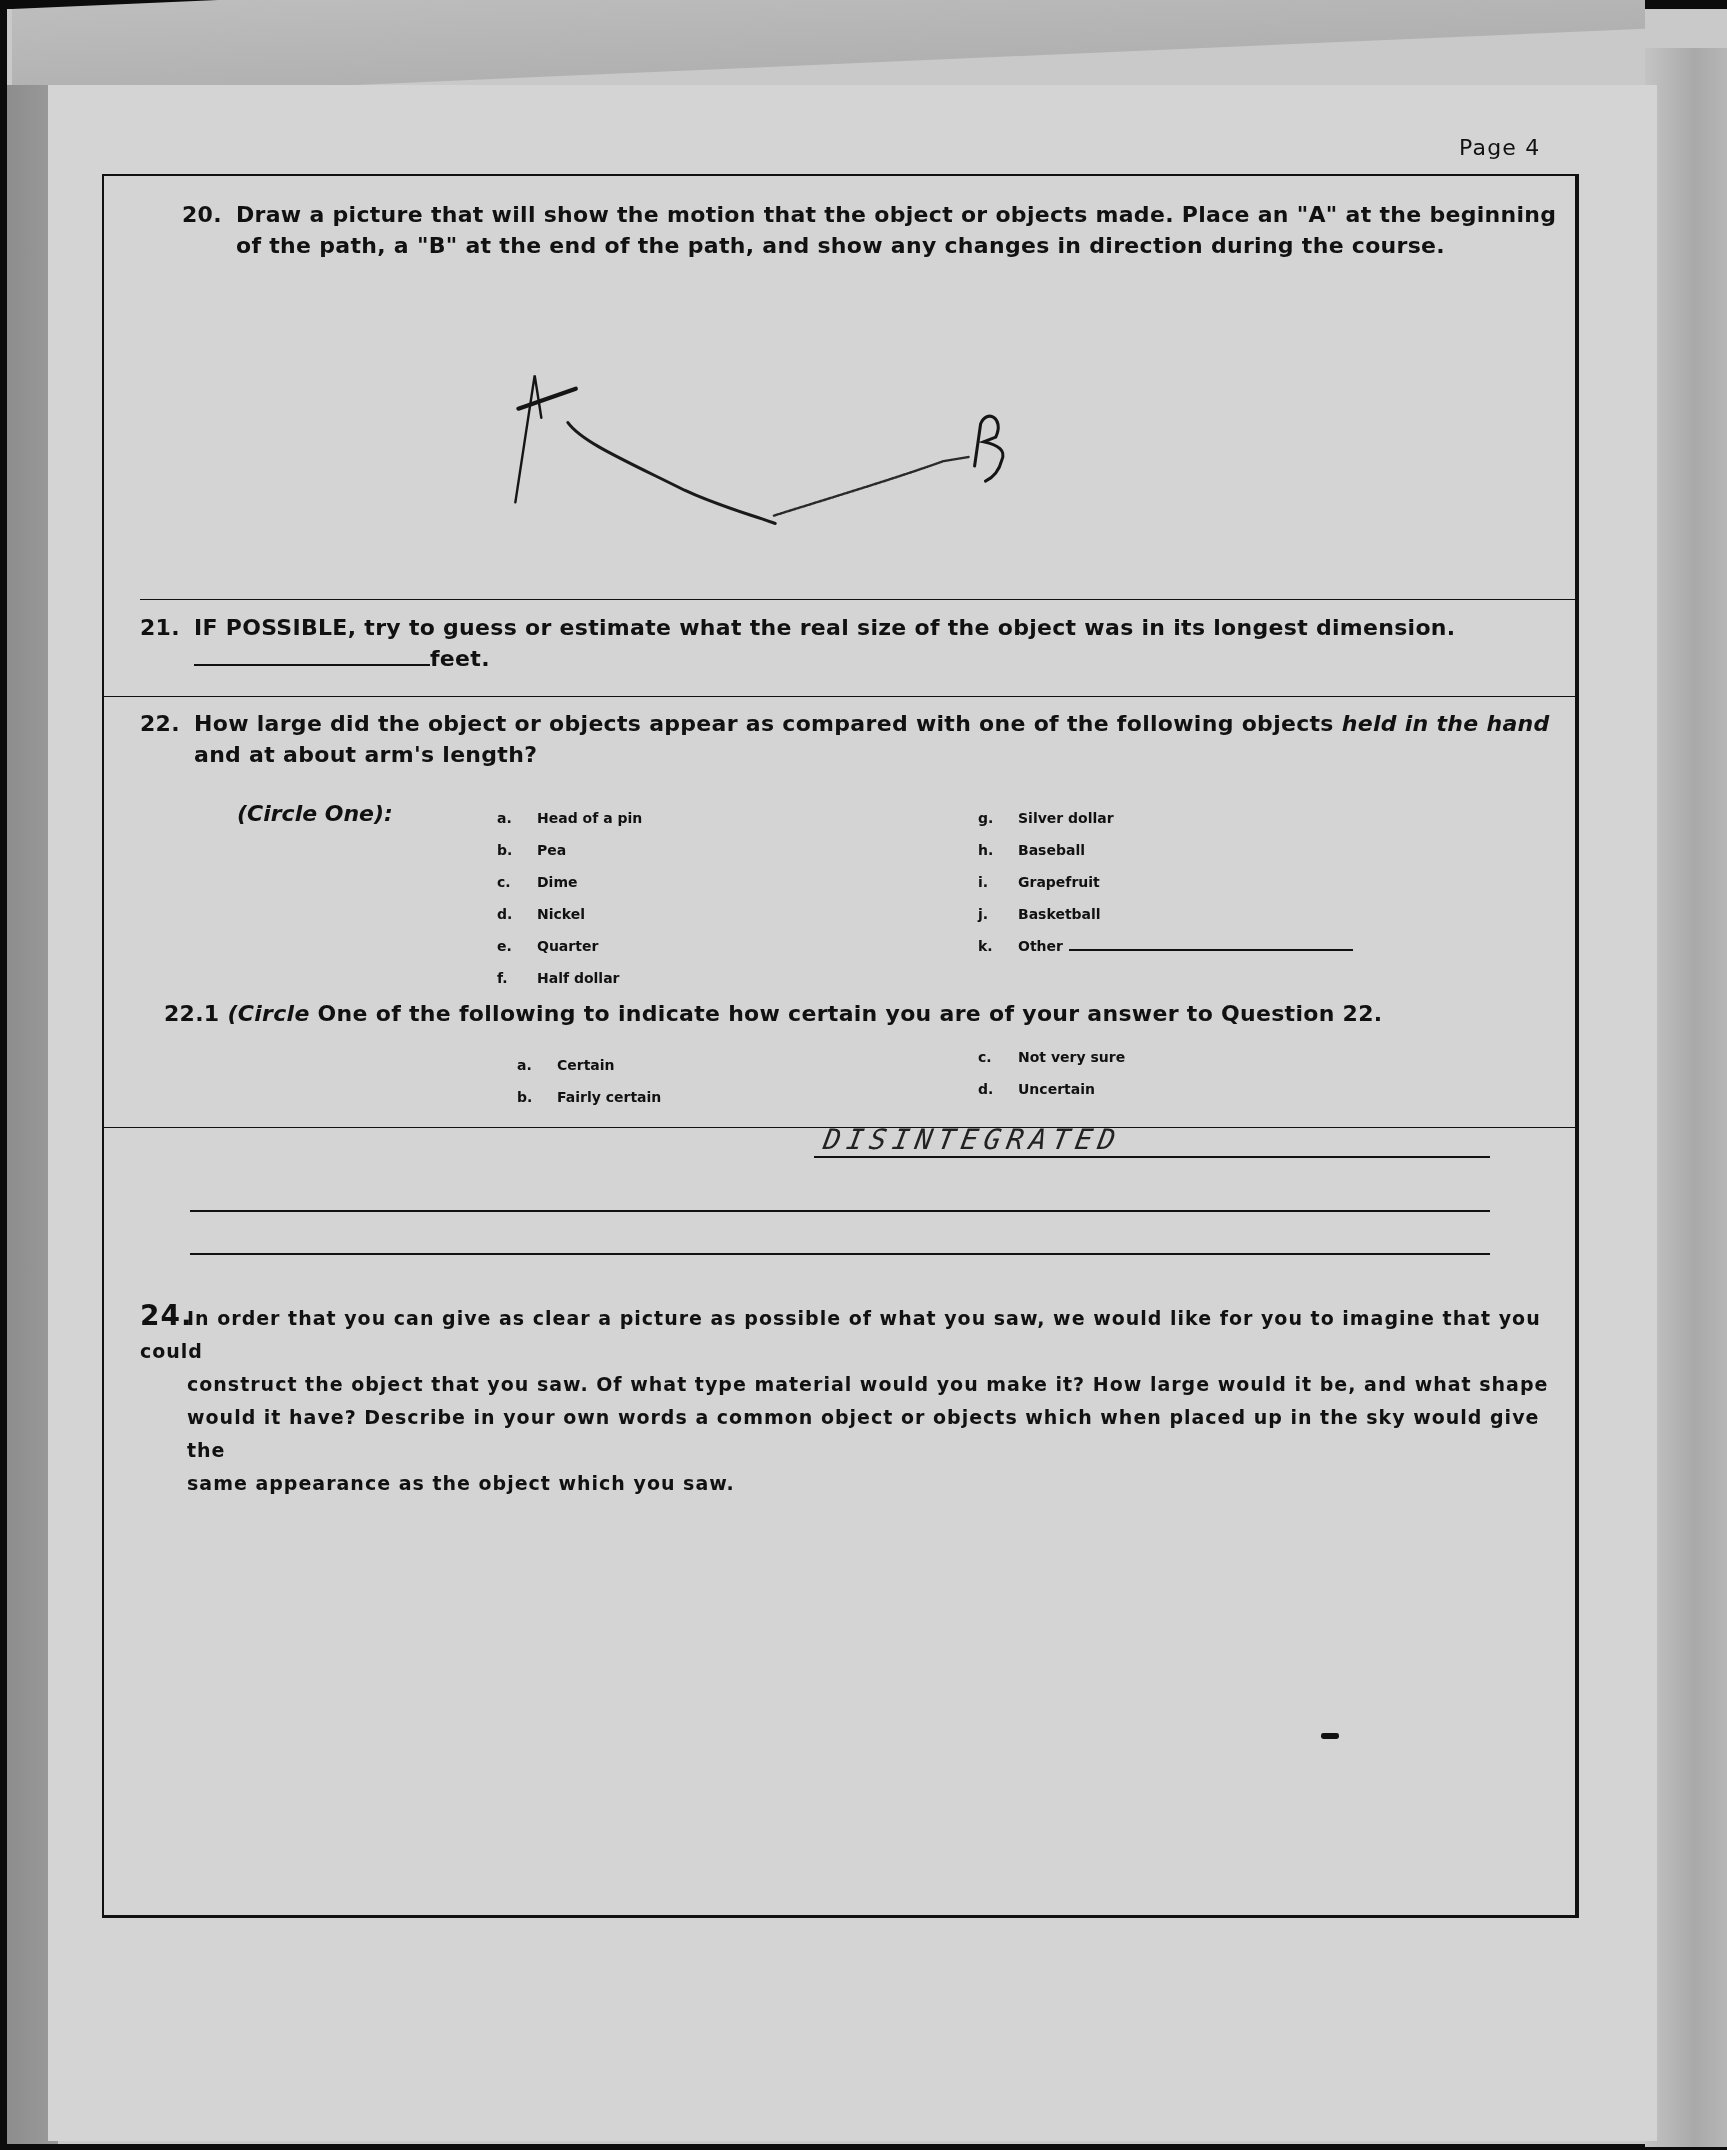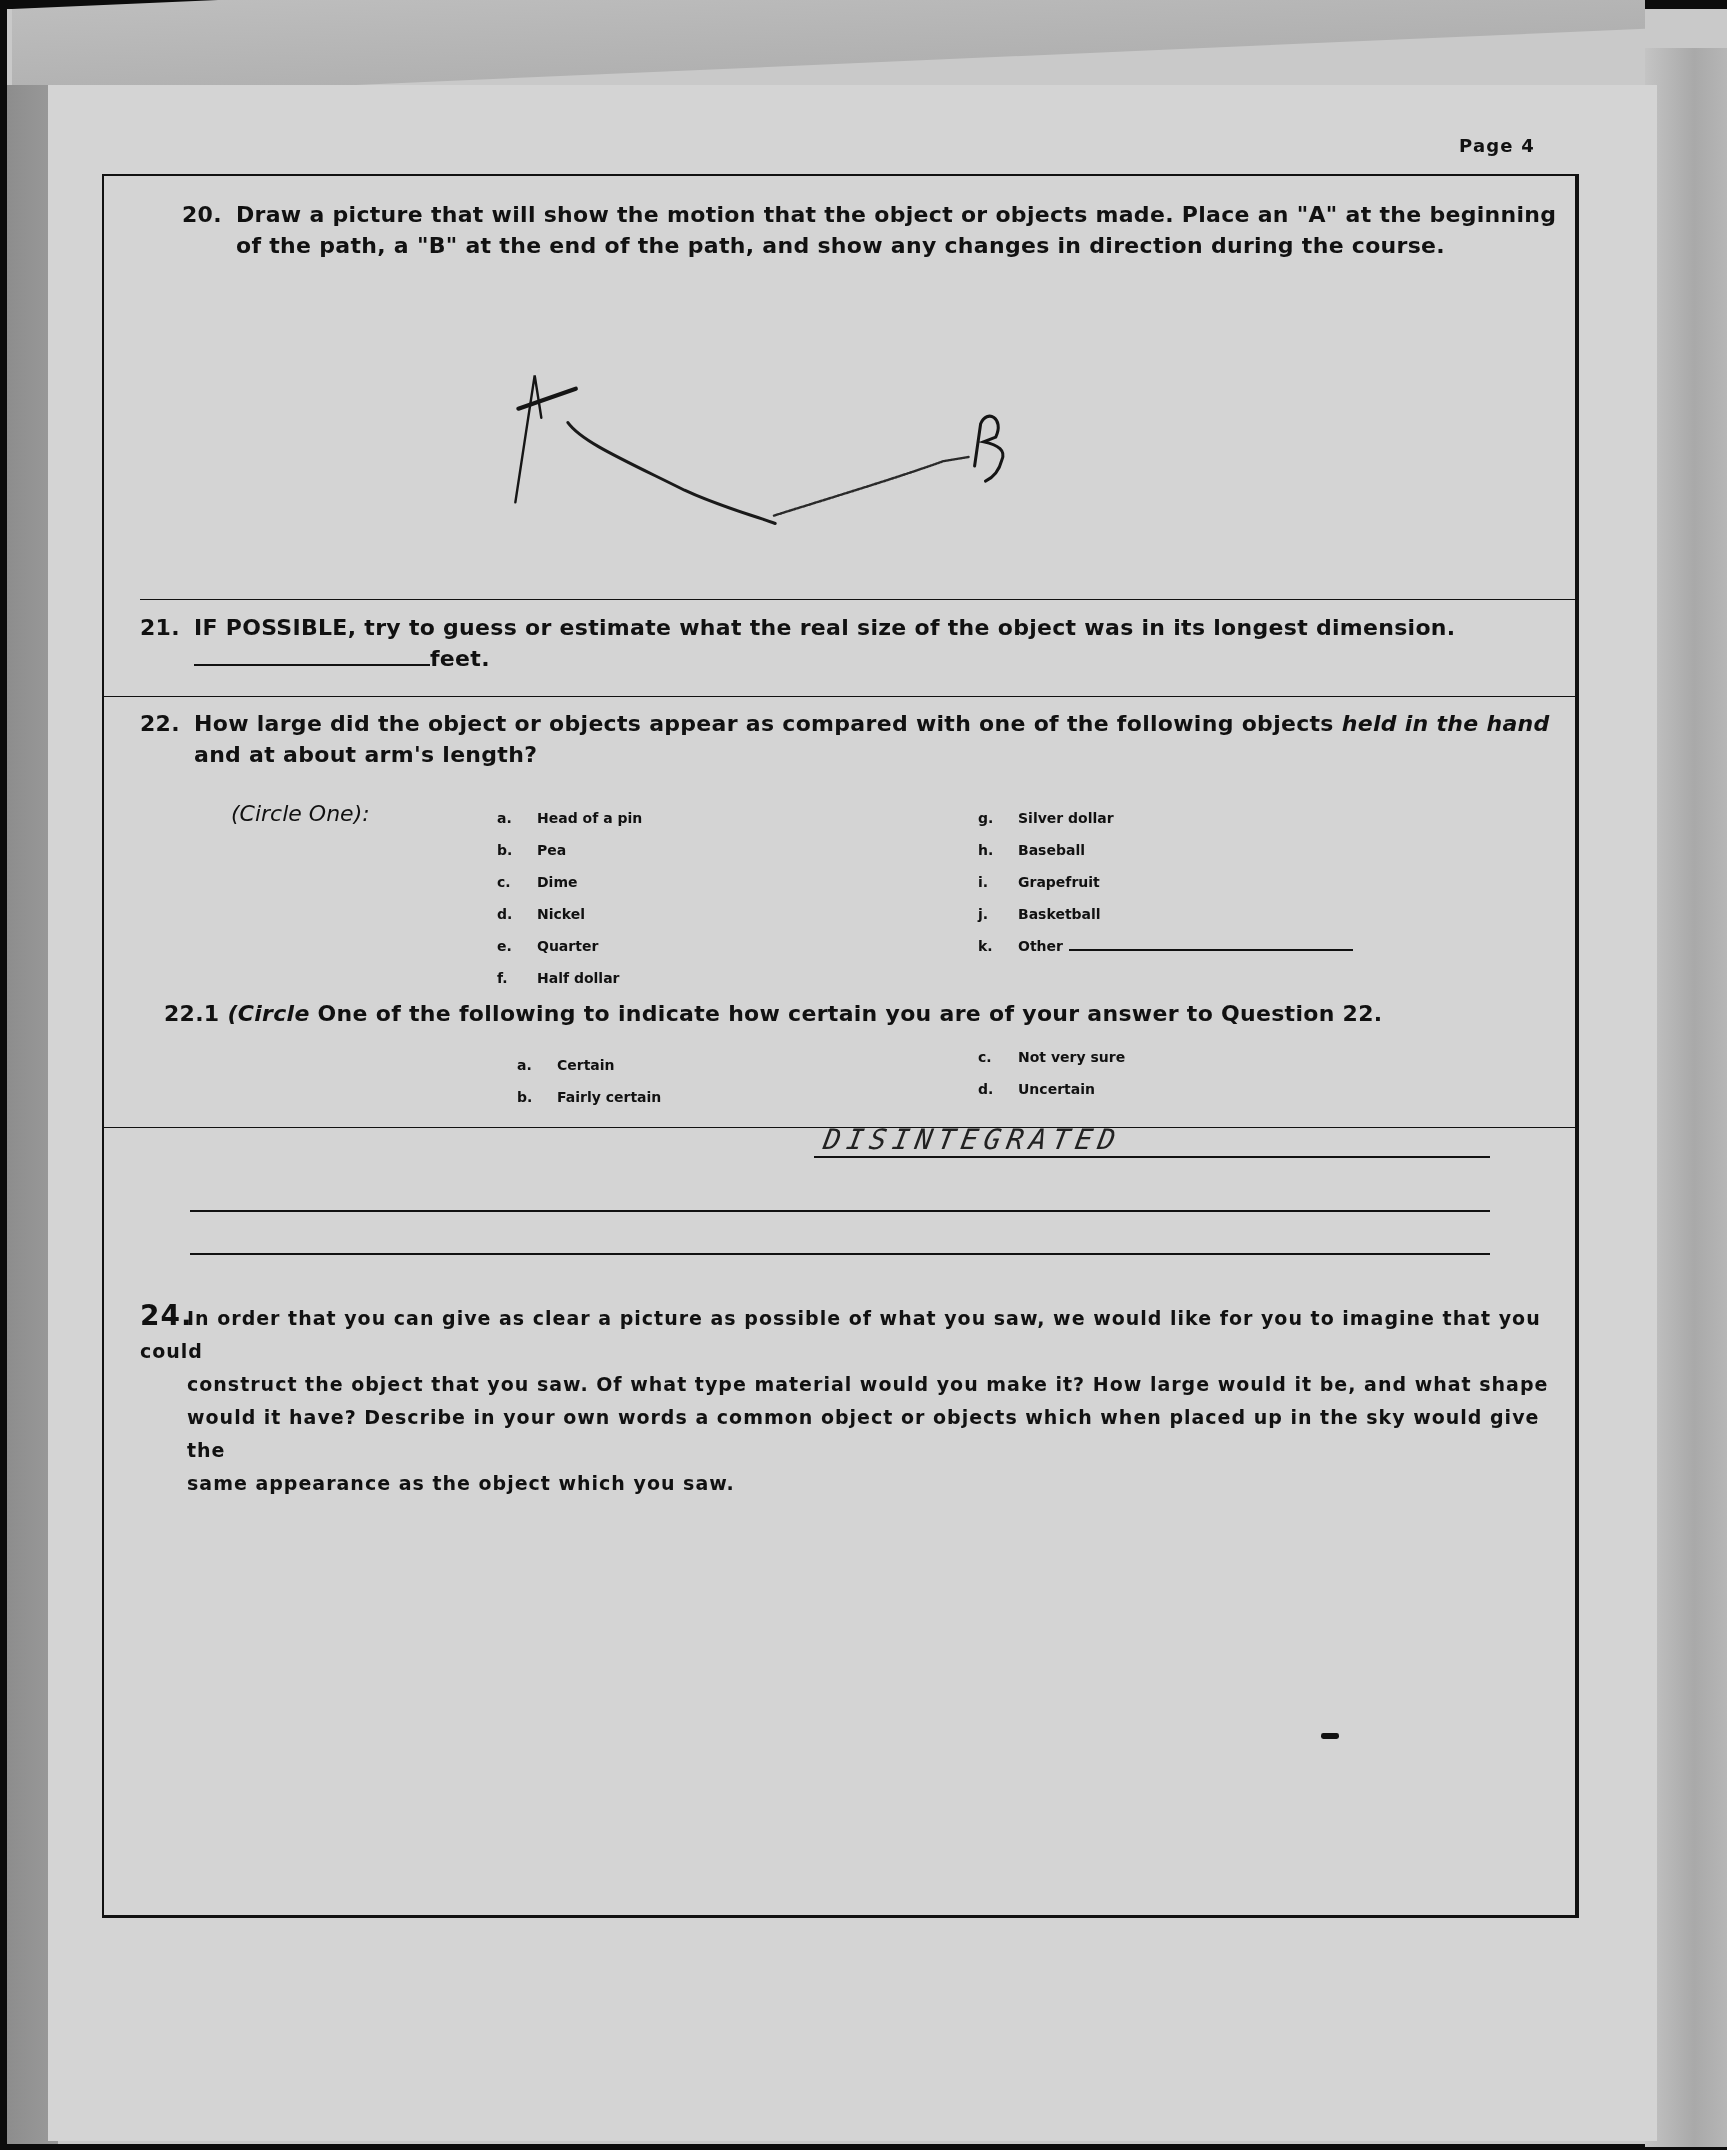--- a/index.html
+++ b/index.html
@@ -26,21 +26,21 @@
     position: absolute; left: 12px; top: 8.5px; width: 1633px; height: 91px;
     background: linear-gradient(180deg, #bdbdbd, #b1b1b1);
     transform: skewY(-2.5deg); transform-origin: left top;
   }
   .paper {
     position: absolute; left: 48px; top: 85px; width: 1609px; height: 2056px;
     background: #d4d4d4;
   }
   .page-number {
     position: absolute; left: 1459px; top: 135px;
-    font-weight: bold; font-size: 18px; letter-spacing: 1.2px;
+    font-weight: normal; font-size: 22px; letter-spacing: 1.2px;
   }
   .form-frame {
     position: absolute; left: 102px; top: 174px; width: 1471px; height: 1739px;
     border: 2.4px solid #111;
     border-right-width: 4.8px;
     border-bottom-width: 3.6px;
   }
   .section {
     position: absolute; left: 0; right: 0;
     border-bottom: 1.8px solid #111;
@@ -62,21 +62,21 @@
   .q22 { left: 36px; top: 12px; width: 1415px; }
   .q221 { left: 60px; top: 302px; width: 1391px; }
   .q23 { left: 36px; top: 23px; }
   .q24 { left: 36px; top: 22px; width: 1415px; font-size: 19px; line-height: 33px; letter-spacing: 1px; }
 
   .italic { font-style: italic; }
   .blank { display: inline-block; border-bottom: 2.4px solid #111; vertical-align: baseline; }
   .blank-feet { width: 236px; height: 3.6px; }
   .drawing { position: absolute; left: 0; top: 0; width: 1471px; height: 423px; }
 
-  .circle-label { position: absolute; left: 127px; top: 105px; font-weight: normal; font-style: italic; font-size: 22px; }
+  .circle-label { position: absolute; left: 133px; top: 105px; font-weight: bold; font-style: italic; font-size: 22px; }
   .options-col { position: absolute; font-weight: bold; font-size: 14px; line-height: 32px; }
   .opt { white-space: nowrap; }
   .opt-letter { display: inline-block; width: 40px; }
   .col-left { left: 393px; top: 106px; }
   .col-right { left: 874px; top: 106px; }
   .cert-left { left: 393px; top: 353px; margin-left: 20px; }
   .cert-right { left: 874px; top: 345px; }
   .other-line { display: inline-block; width: 284px; border-bottom: 2.4px solid #111; margin-left: 6px; height: 3.6px; }
 
   .q23-answer-line {

